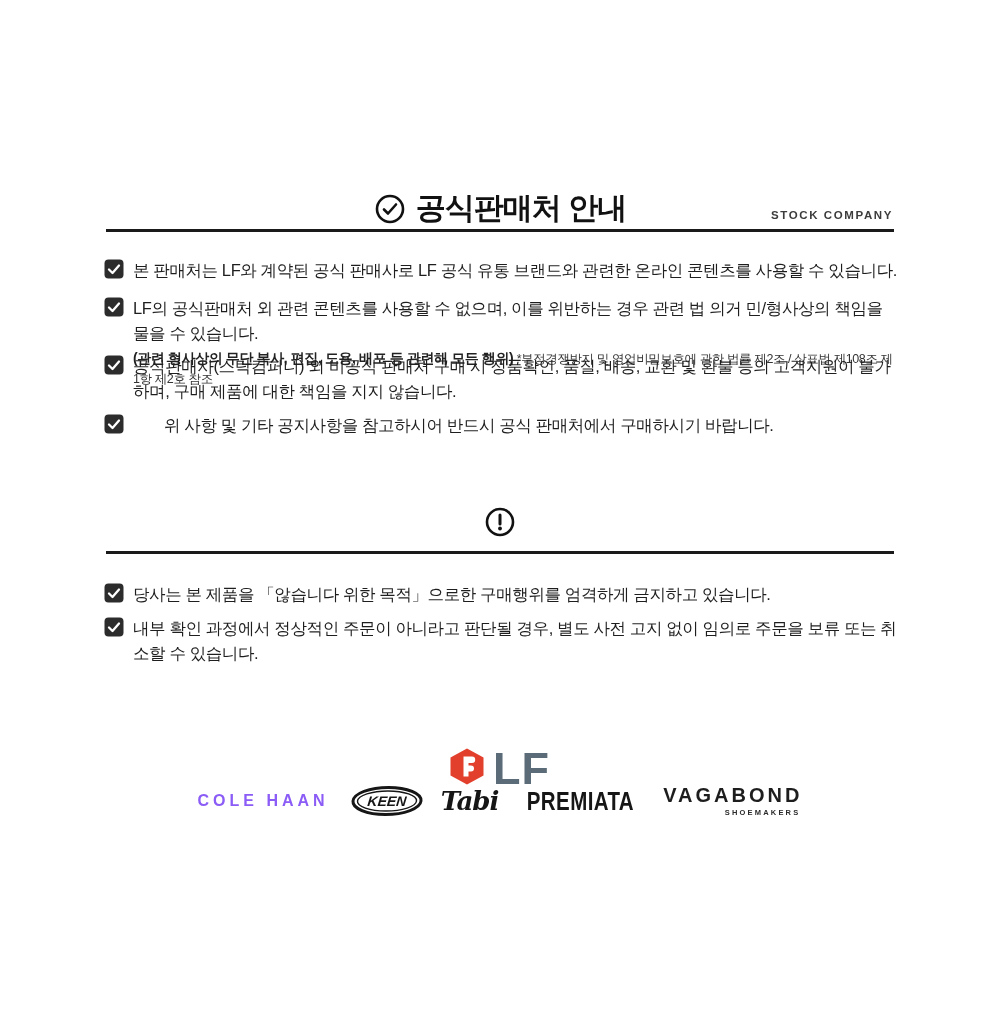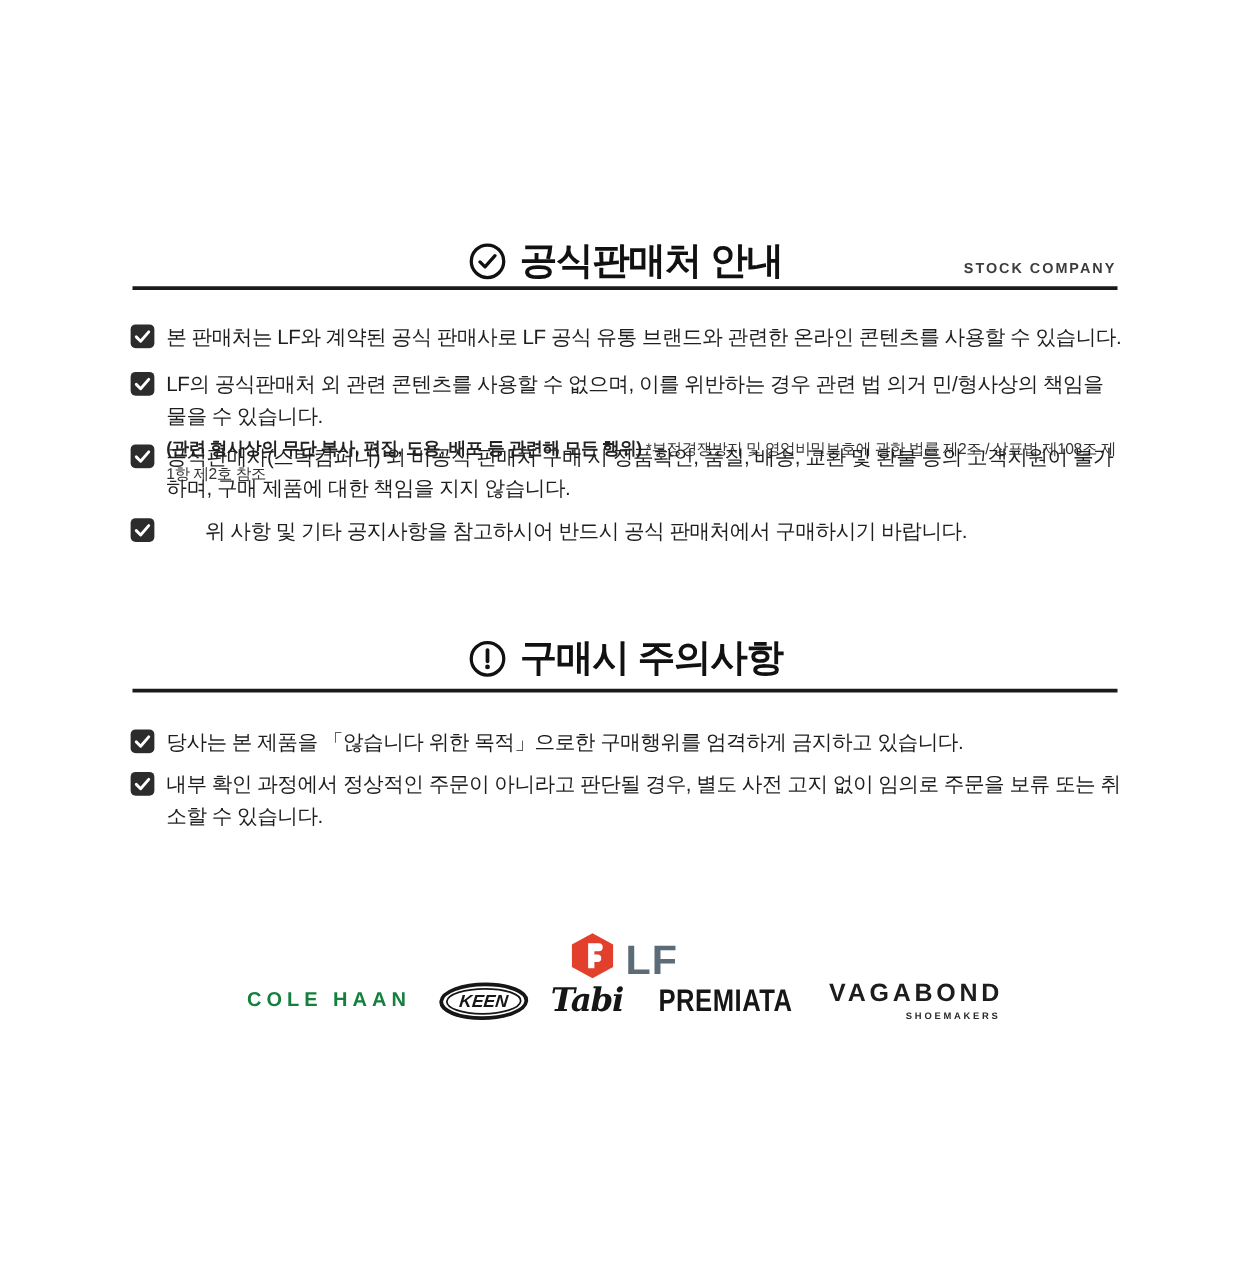--- a/index.html
+++ b/index.html
@@ -17,23 +17,23 @@
   .item{position:absolute;left:60px;right:58px;display:flex;align-items:flex-start;gap:9px;}
   .cb{flex:0 0 auto;display:inline-flex;margin-top:1px;}
   .itxt{margin:0;font-size:16.5px;line-height:25px;letter-spacing:-0.4px;color:#1e1e1e;font-weight:500;}
   .subnote{margin:2px 0 0 0;font-size:13.5px;line-height:20px;letter-spacing:-0.4px;color:#222;}
   .subnote .bold{font-weight:700;font-size:14px;}
   .subnote .small{font-weight:400;font-size:12.5px;color:#333;}
   .inline-small{font-size:12.5px;font-weight:400;color:#333;letter-spacing:-0.3px;}
 
   
   .lf-logo{position:absolute;top:746px;left:0;width:100%;display:flex;justify-content:center;align-items:center;gap:9px;}
-  .lf-word{font-size:33px;font-weight:700;color:#5b6b77;letter-spacing:1px;line-height:1;}
+  .lf-word{font-size:45px;font-weight:700;color:#5b6b77;letter-spacing:1px;line-height:1;}
   .brand-row{position:absolute;top:784px;left:0;width:100%;display:flex;justify-content:center;align-items:center;gap:17px;}
-  .colehaan{font-size:16px;letter-spacing:4px;font-weight:600;color:#15803d;}
+  .colehaan{font-size:16px;letter-spacing:4px;font-weight:600;color:#8b5cf6;}
   .keen{display:inline-flex;}
   .tabi{font-family:"DejaVu Serif","Liberation Serif",serif;font-style:italic;font-weight:700;font-size:26px;color:#161616;letter-spacing:-1px;}
   .premiata{font-size:25px;font-weight:800;color:#161616;letter-spacing:0.5px;transform:scaleX(0.82);display:inline-block;}
   .vagabond{display:flex;flex-direction:column;align-items:flex-end;}
   .vagabond .vg{font-size:20px;font-weight:800;letter-spacing:3px;color:#1d1d1d;line-height:1;}
   .vagabond .vg-sub{font-size:7.5px;letter-spacing:2.2px;font-weight:600;color:#2b2b2b;margin-top:3px;margin-right:2px;}
 </style>
 </head>
 <body>
 
@@ -95,21 +95,20 @@
   </div>
 
   <div class="sec-title" style="top:506px;">
     <span class="title-icon">
       <svg width="32" height="32" viewBox="0 0 32 32">
         <circle cx="16" cy="16" r="13" fill="none" stroke="#111" stroke-width="2.6"></circle>
         <line x1="16" y1="9" x2="16" y2="18" stroke="#111" stroke-width="3" stroke-linecap="round"></line>
         <circle cx="16" cy="22.5" r="1.9" fill="#111"></circle>
       </svg>
     </span>
-    <span class="t">구매시 주의사항</span>
   </div>
   <div class="rule" style="top:551px;"></div>
 
   <div class="item" style="top:582px;">
     <span class="cb">
       <svg width="20" height="20" viewBox="0 0 20 20">
           <rect x="0.5" y="0.5" width="19" height="19" rx="4" fill="#2c2c2c"></rect>
           <path d="M5 10.5 L8.5 14 L15 6.5" fill="none" stroke="#fff" stroke-width="2.3" stroke-linecap="round" stroke-linejoin="round"></path>
         </svg>
     </span>

